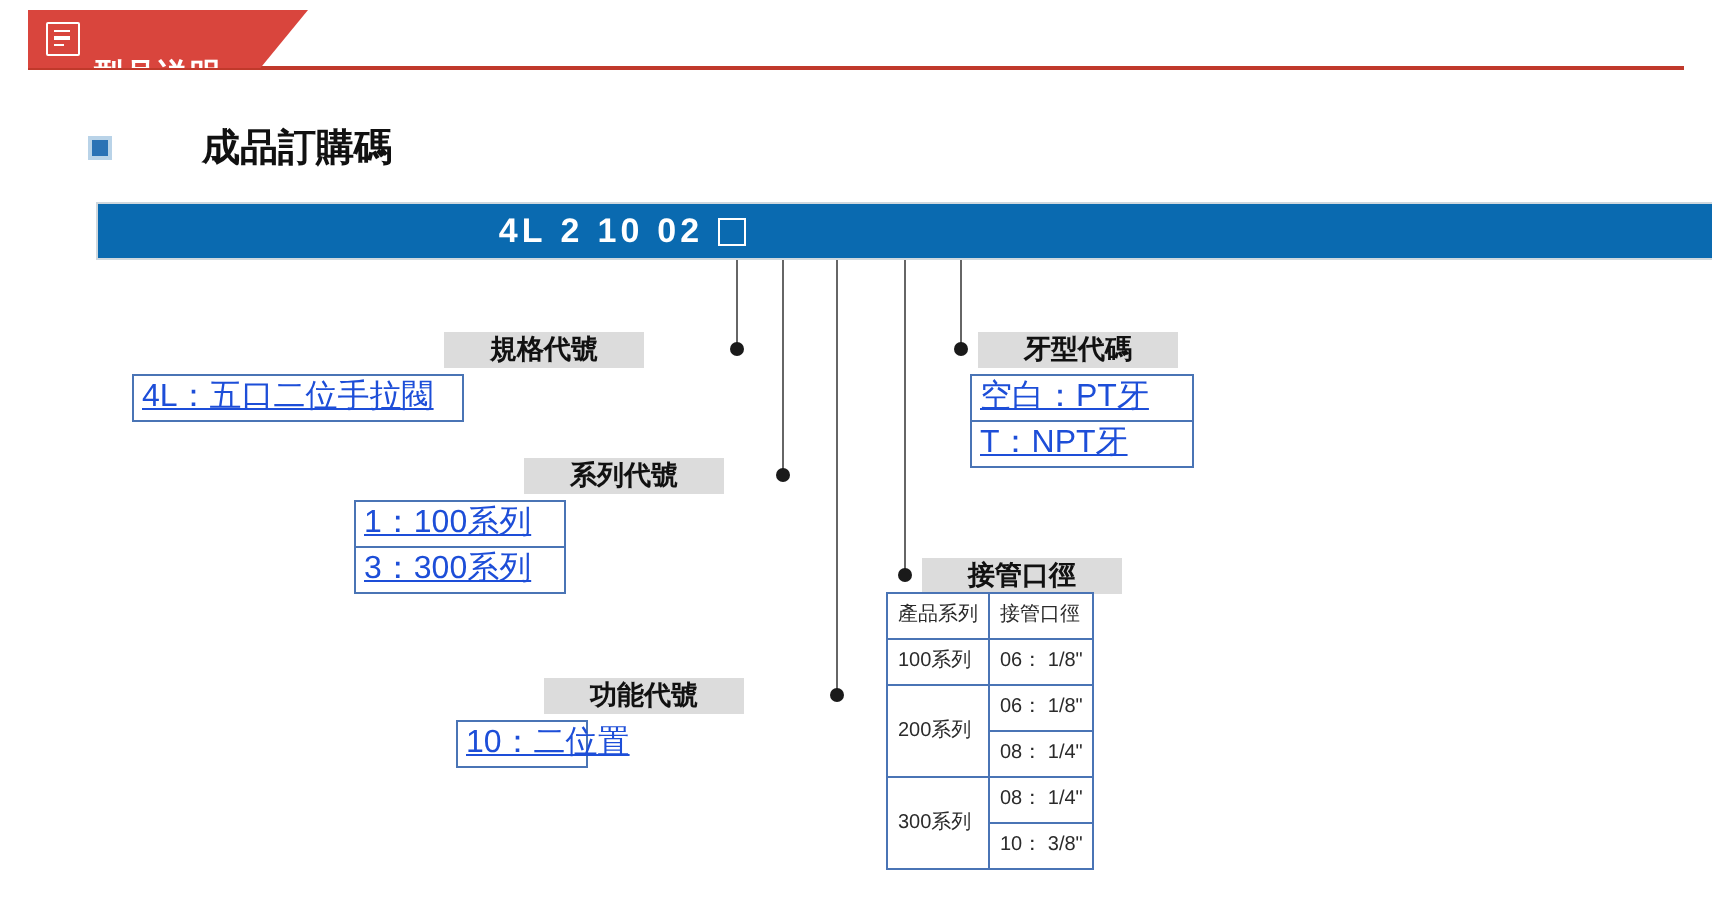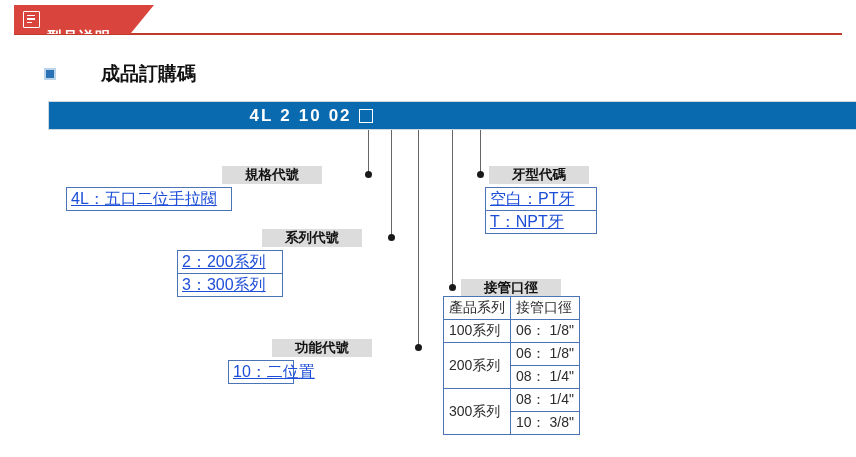--- a/index.html
+++ b/index.html
@@ -164,21 +164,21 @@
 
   
   .ptable {
     position: absolute;
     left: 443px; top: 296px;
     border-collapse: collapse;
     background: #ffffff;
   }
   .ptable td {
     border: 1px solid #4a74b5;
-    font-size: 14px;
+    font-size: 10px;
     color: #2b2b2b;
     padding: 1px 5px 2px 5px;
     line-height: 19px;
     white-space: nowrap;
     text-align: left;
   }
   .ptable td.series { vertical-align: middle; }
 </style>
 </head>
 <body>
@@ -222,21 +222,21 @@
 <div class="ldot" style="left:448.5px; top:284px;"></div>
 <div class="ldot" style="left:476.5px; top:171px;"></div>
 
 <div class="clabel" style="left:222px; top:166px;">規格代號</div>
 <div class="obox" style="left:66px; top:187px; width:166px;">
   <div class="orow">4L：五口二位手拉閥</div>
 </div>
 
 <div class="clabel" style="left:250px; top:229px;margin-left:12px;">系列代號</div>
 <div class="obox" style="left:177px; top:250px; width:106px;">
-  <div class="orow">2：200系列</div>
+  <div class="orow">1：100系列</div>
   <div class="orow">3：300系列</div>
 </div>
 
 <div class="clabel" style="left:272px; top:339px;">功能代號</div>
 <div class="obox" style="left:228px; top:360px; width:66px;">
   <div class="orow">10：二位置</div>
 </div>
 
 <div class="clabel" style="left:489px; top:166px;">牙型代碼</div>
 <div class="obox" style="left:485px; top:187px; width:112px;">

